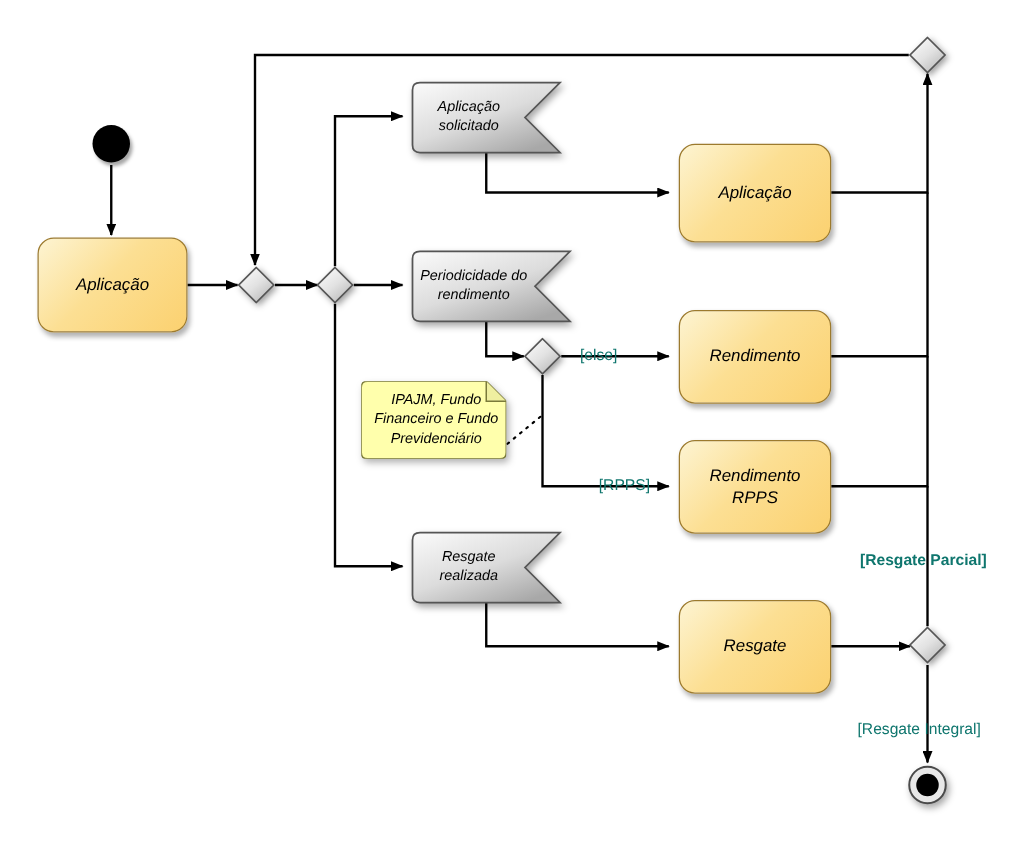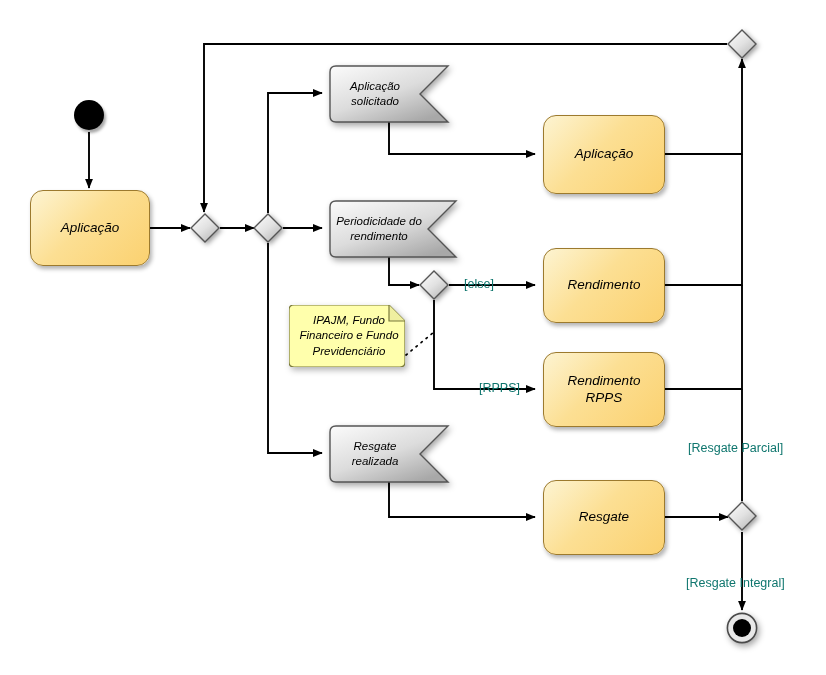--- a/index.html
+++ b/index.html
@@ -285,17 +285,17 @@
     <svg width="32" height="32" viewBox="0 0 32 32">
       <circle cx="16" cy="16" r="14.6" fill="#e8e8e8" stroke="#4a4a4a" stroke-width="1.6"></circle>
       <circle cx="16" cy="16" r="9" fill="#000000"></circle>
     </svg>
   </div>
 
   <div class="edge-label" style="left:464px; top:277px;">[else]</div>
 
   <div class="edge-label" style="left:455px; top:381px;margin-left:24px;">[RPPS]</div>
 
-  <div class="edge-label" style="left:688px; top:441px;">[Resgate Parcial]</div>
+  <div class="edge-label" style="left:688px; top:441px;font-weight:bold;">[Resgate Parcial]</div>
 
   <div class="edge-label" style="left:686px; top:576px;">[Resgate Integral]</div>
 
 </div>
 
 </body></html>

